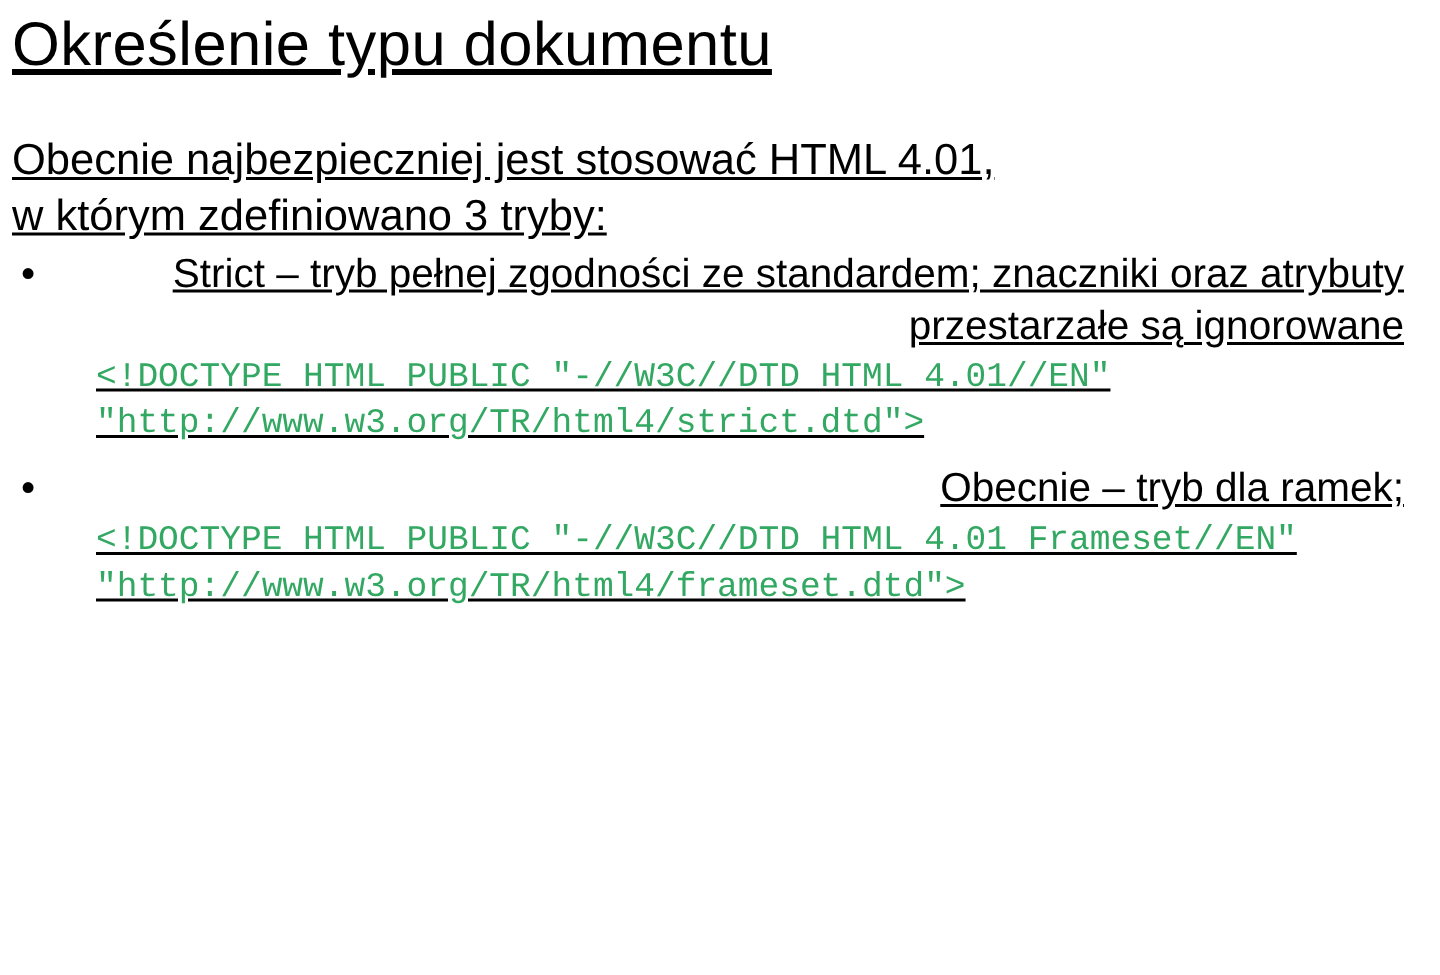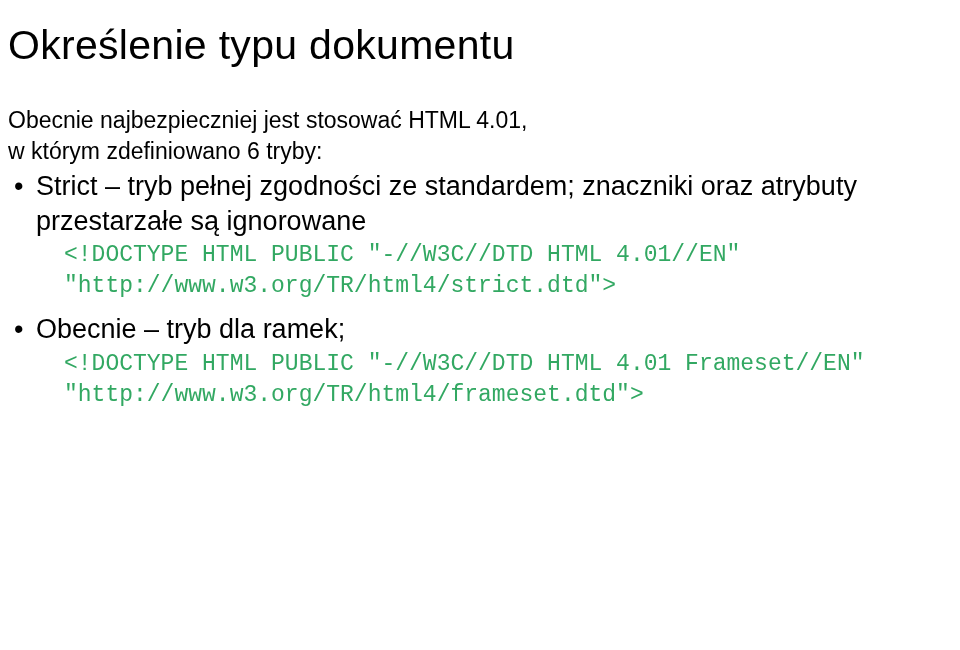--- a/index.html
+++ b/index.html
@@ -5,30 +5,31 @@
   html, body {
     margin: 0;
     padding: 0;
     width: 960px;
     height: 650px;
     background: #fff;
     font-family: Verdana, Tahoma, sans-serif;
     color: #000;
   }
   .page {
-    padding: 22px 24px 0 8px;
+    padding: 6px 24px 0 8px;
+    text-decoration: underline;
   }
   h1 {
     font-size: 41px;
     font-weight: 400;
     margin: 0 0 38px 0;
     letter-spacing: 0.3px;
   }
   .intro {
-    font-size: 23px;
+    font-size: 29px;
     margin: 0 0 4px 0;
   }
   ul {
     margin: 0;
     padding: 0 0 0 28px;
     list-style: none;
   }
   li {
     position: relative;
     font-size: 27px;
@@ -37,38 +38,39 @@
   }
   li::before {
     content: "•";
     position: absolute;
     left: -22px;
     top: 0;
     font-size: 27px;
   }
   .desc {
     display: block;
+    text-align: right;
   }
   .code {
     font-family: "Courier New", monospace;
     font-size: 23px;
     color: #32a862;
     display: block;
     margin: 2px 0 10px 28px;
     line-height: 1.35;
     white-space: pre-wrap;
   }
 </style>
 </head>
 <body>
 
 <div class="page">
   <h1>Określenie typu dokumentu</h1>
   <div class="intro">Obecnie najbezpieczniej jest stosować HTML 4.01,</div>
-  <div class="intro">w którym zdefiniowano 6 tryby:</div>
+  <div class="intro">w którym zdefiniowano 3 tryby:</div>
   <ul>
     <li>
       <span class="desc">Strict – tryb pełnej zgodności ze standardem; znaczniki oraz atrybuty przestarzałe są ignorowane</span>
       <span class="code">&lt;!DOCTYPE HTML PUBLIC "-//W3C//DTD HTML 4.01//EN"
 "http://www.w3.org/TR/html4/strict.dtd"&gt;</span>
     </li>
     <li>
       <span class="desc">Obecnie – tryb dla ramek;</span>
       <span class="code">&lt;!DOCTYPE HTML PUBLIC "-//W3C//DTD HTML 4.01 Frameset//EN"
 "http://www.w3.org/TR/html4/frameset.dtd"&gt;</span>

